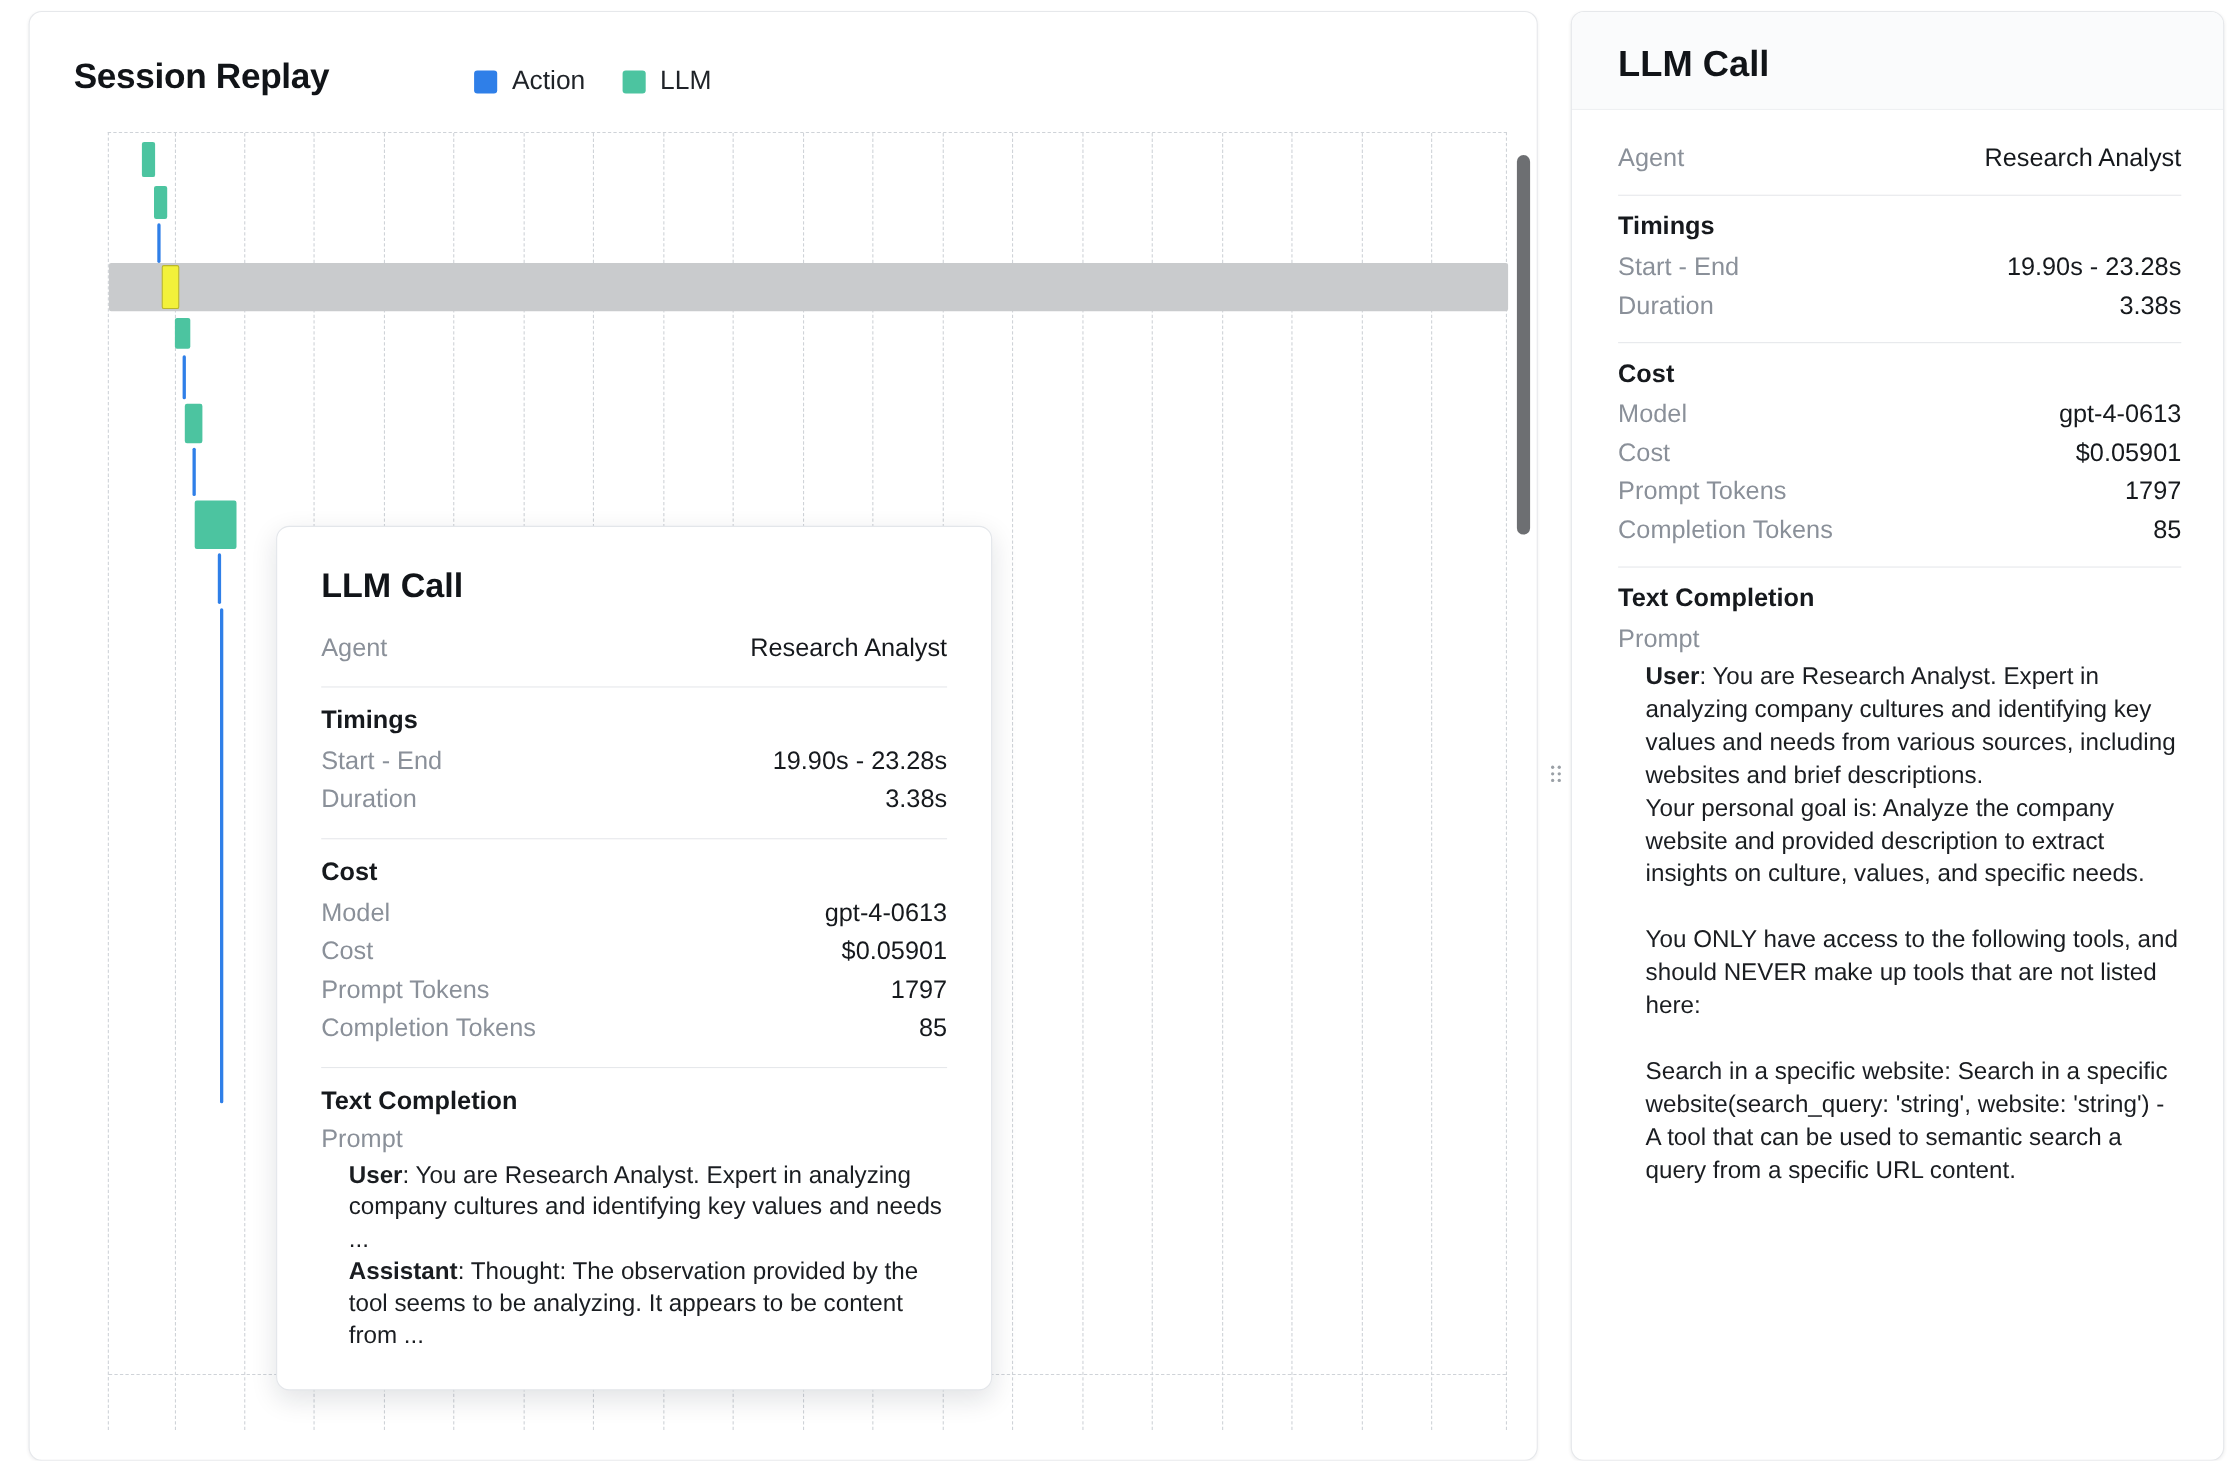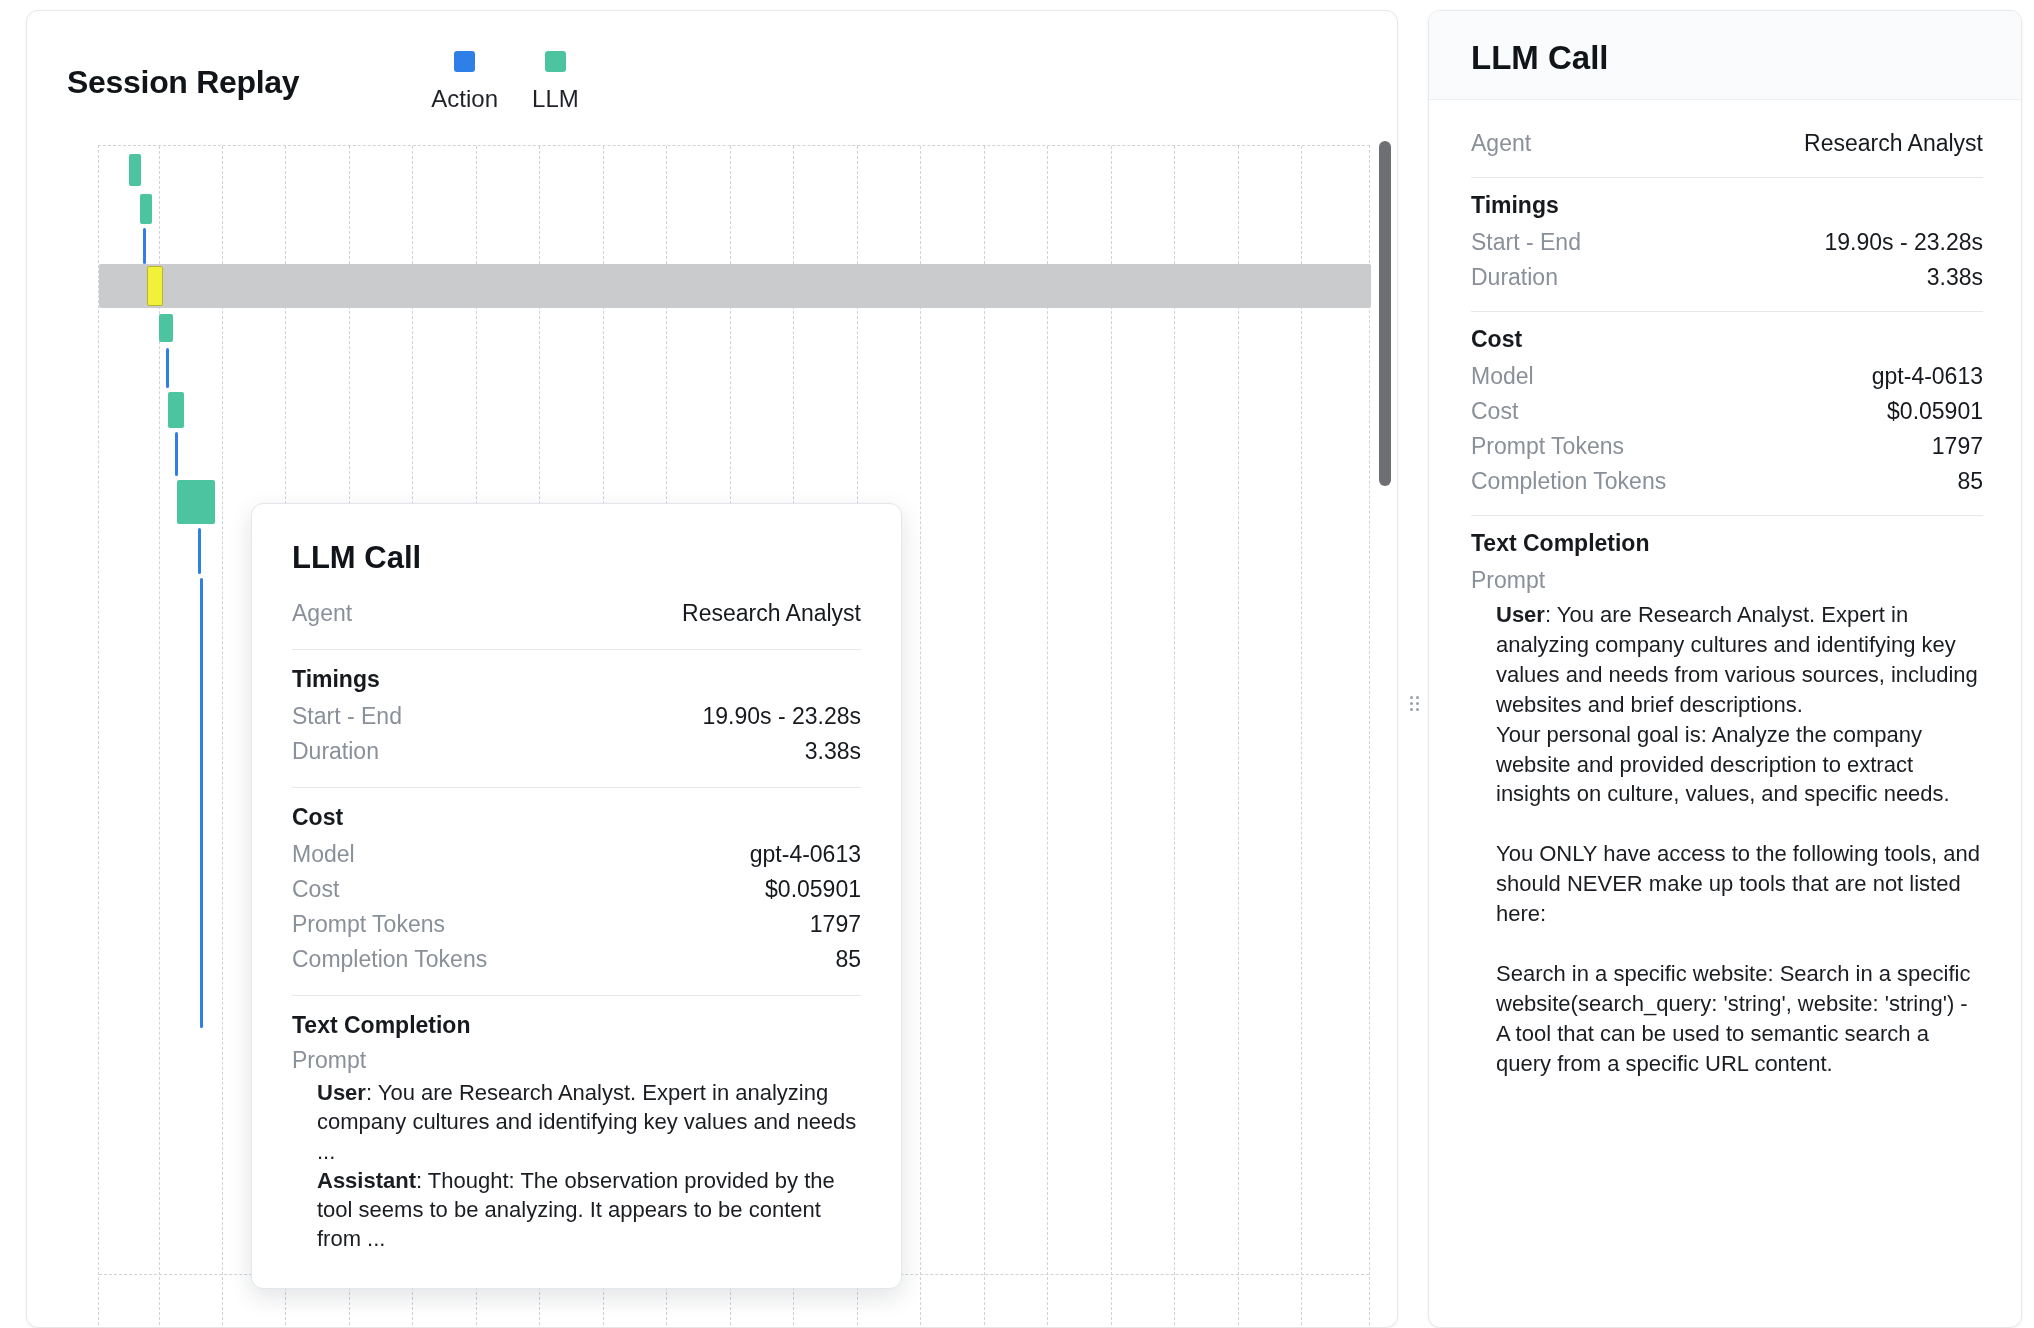--- a/index.html
+++ b/index.html
@@ -26,37 +26,37 @@
     width: 1372px;
     height: 1318px;
     background: #ffffff;
     border: 1px solid #e6e8eb;
     border-radius: 12px;
     box-shadow: 0 1px 3px rgba(16,24,40,0.06);
     overflow: hidden;
   }
   .left-header {
     display: flex;
-    align-items: center;
+    align-items: flex-end;
     padding: 40px 0 0 40px;
     gap: 0;
   }
   .title-replay {
     font-size: 32px;
     font-weight: bold;
     letter-spacing: -0.3px;
     color: #111418;
   }
   .legend {
     display: flex;
     align-items: center;
     gap: 34px;
     margin-left: 132px;
   }
-  .legend-item { display: flex; align-items: center; gap: 13px; flex-direction: column; }
+  .legend-item { display: flex; align-items: center; gap: 13px; }
   .legend-swatch {
     width: 21px; height: 21px; border-radius: 3px;
   }
   .legend-label { font-size: 24px; color: #1f2328; }
 
   
   .timeline-wrap {
     position: relative;
     margin: 32px 0 0 0;
     width: 100%;

